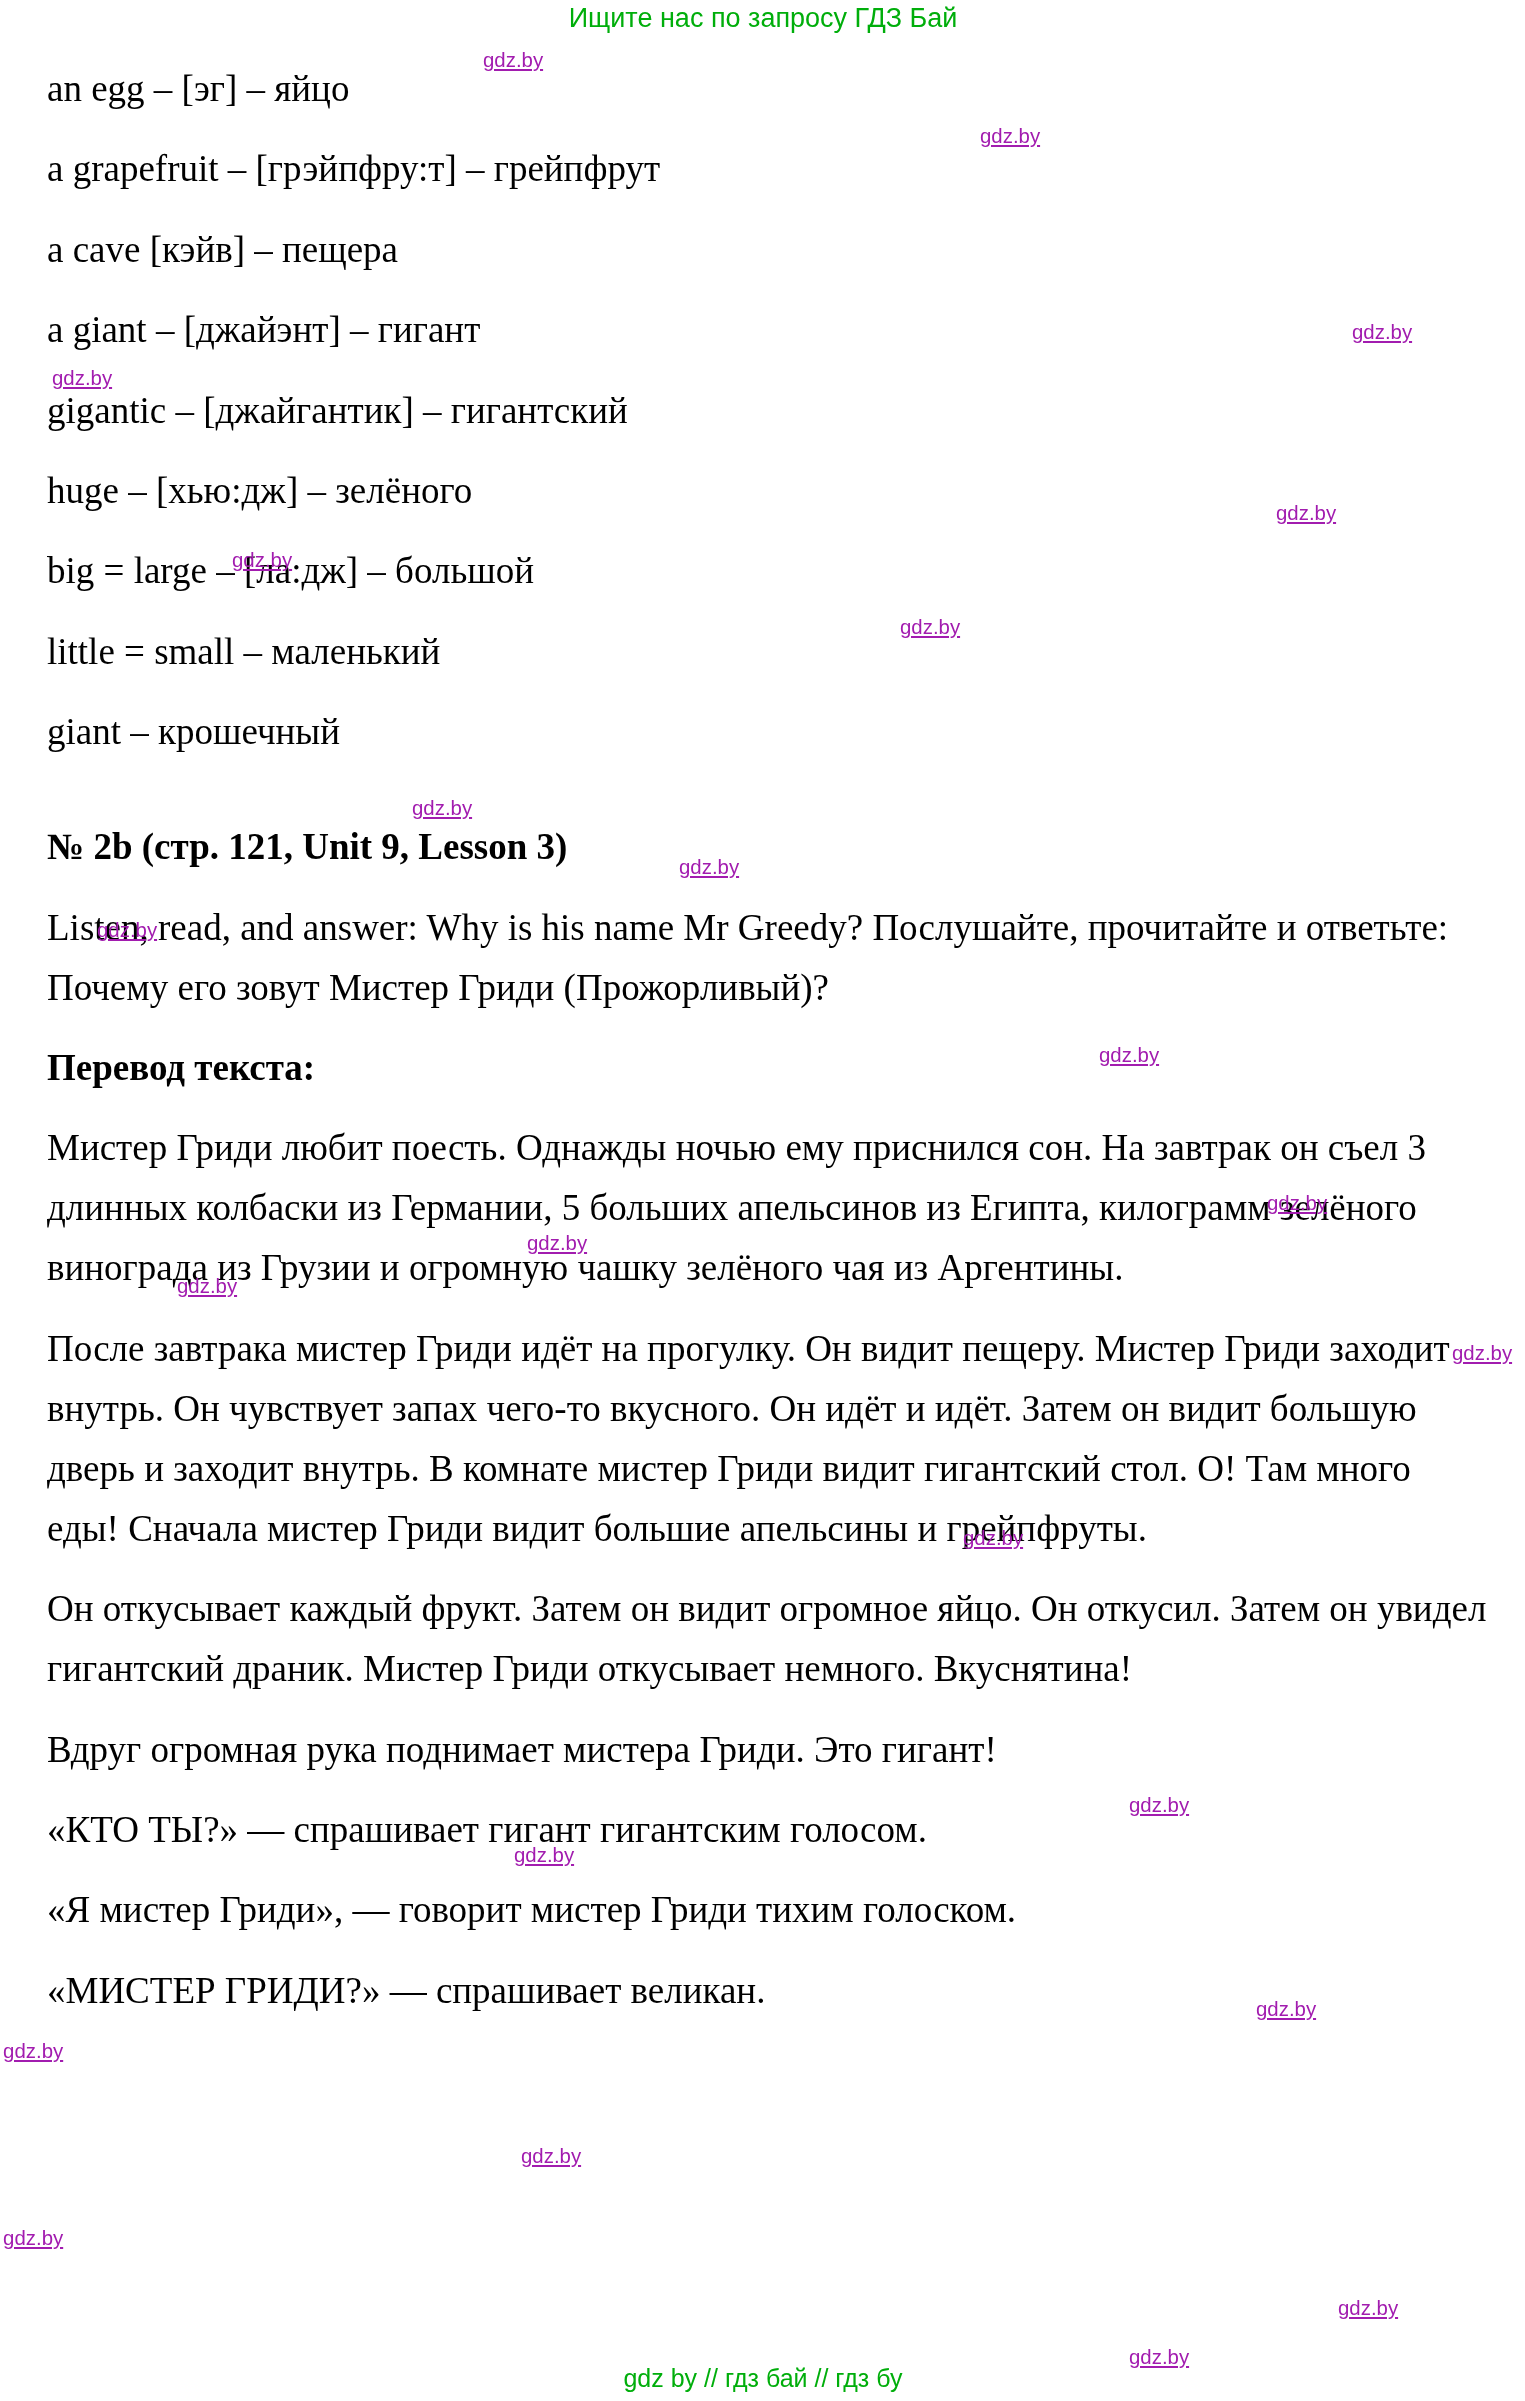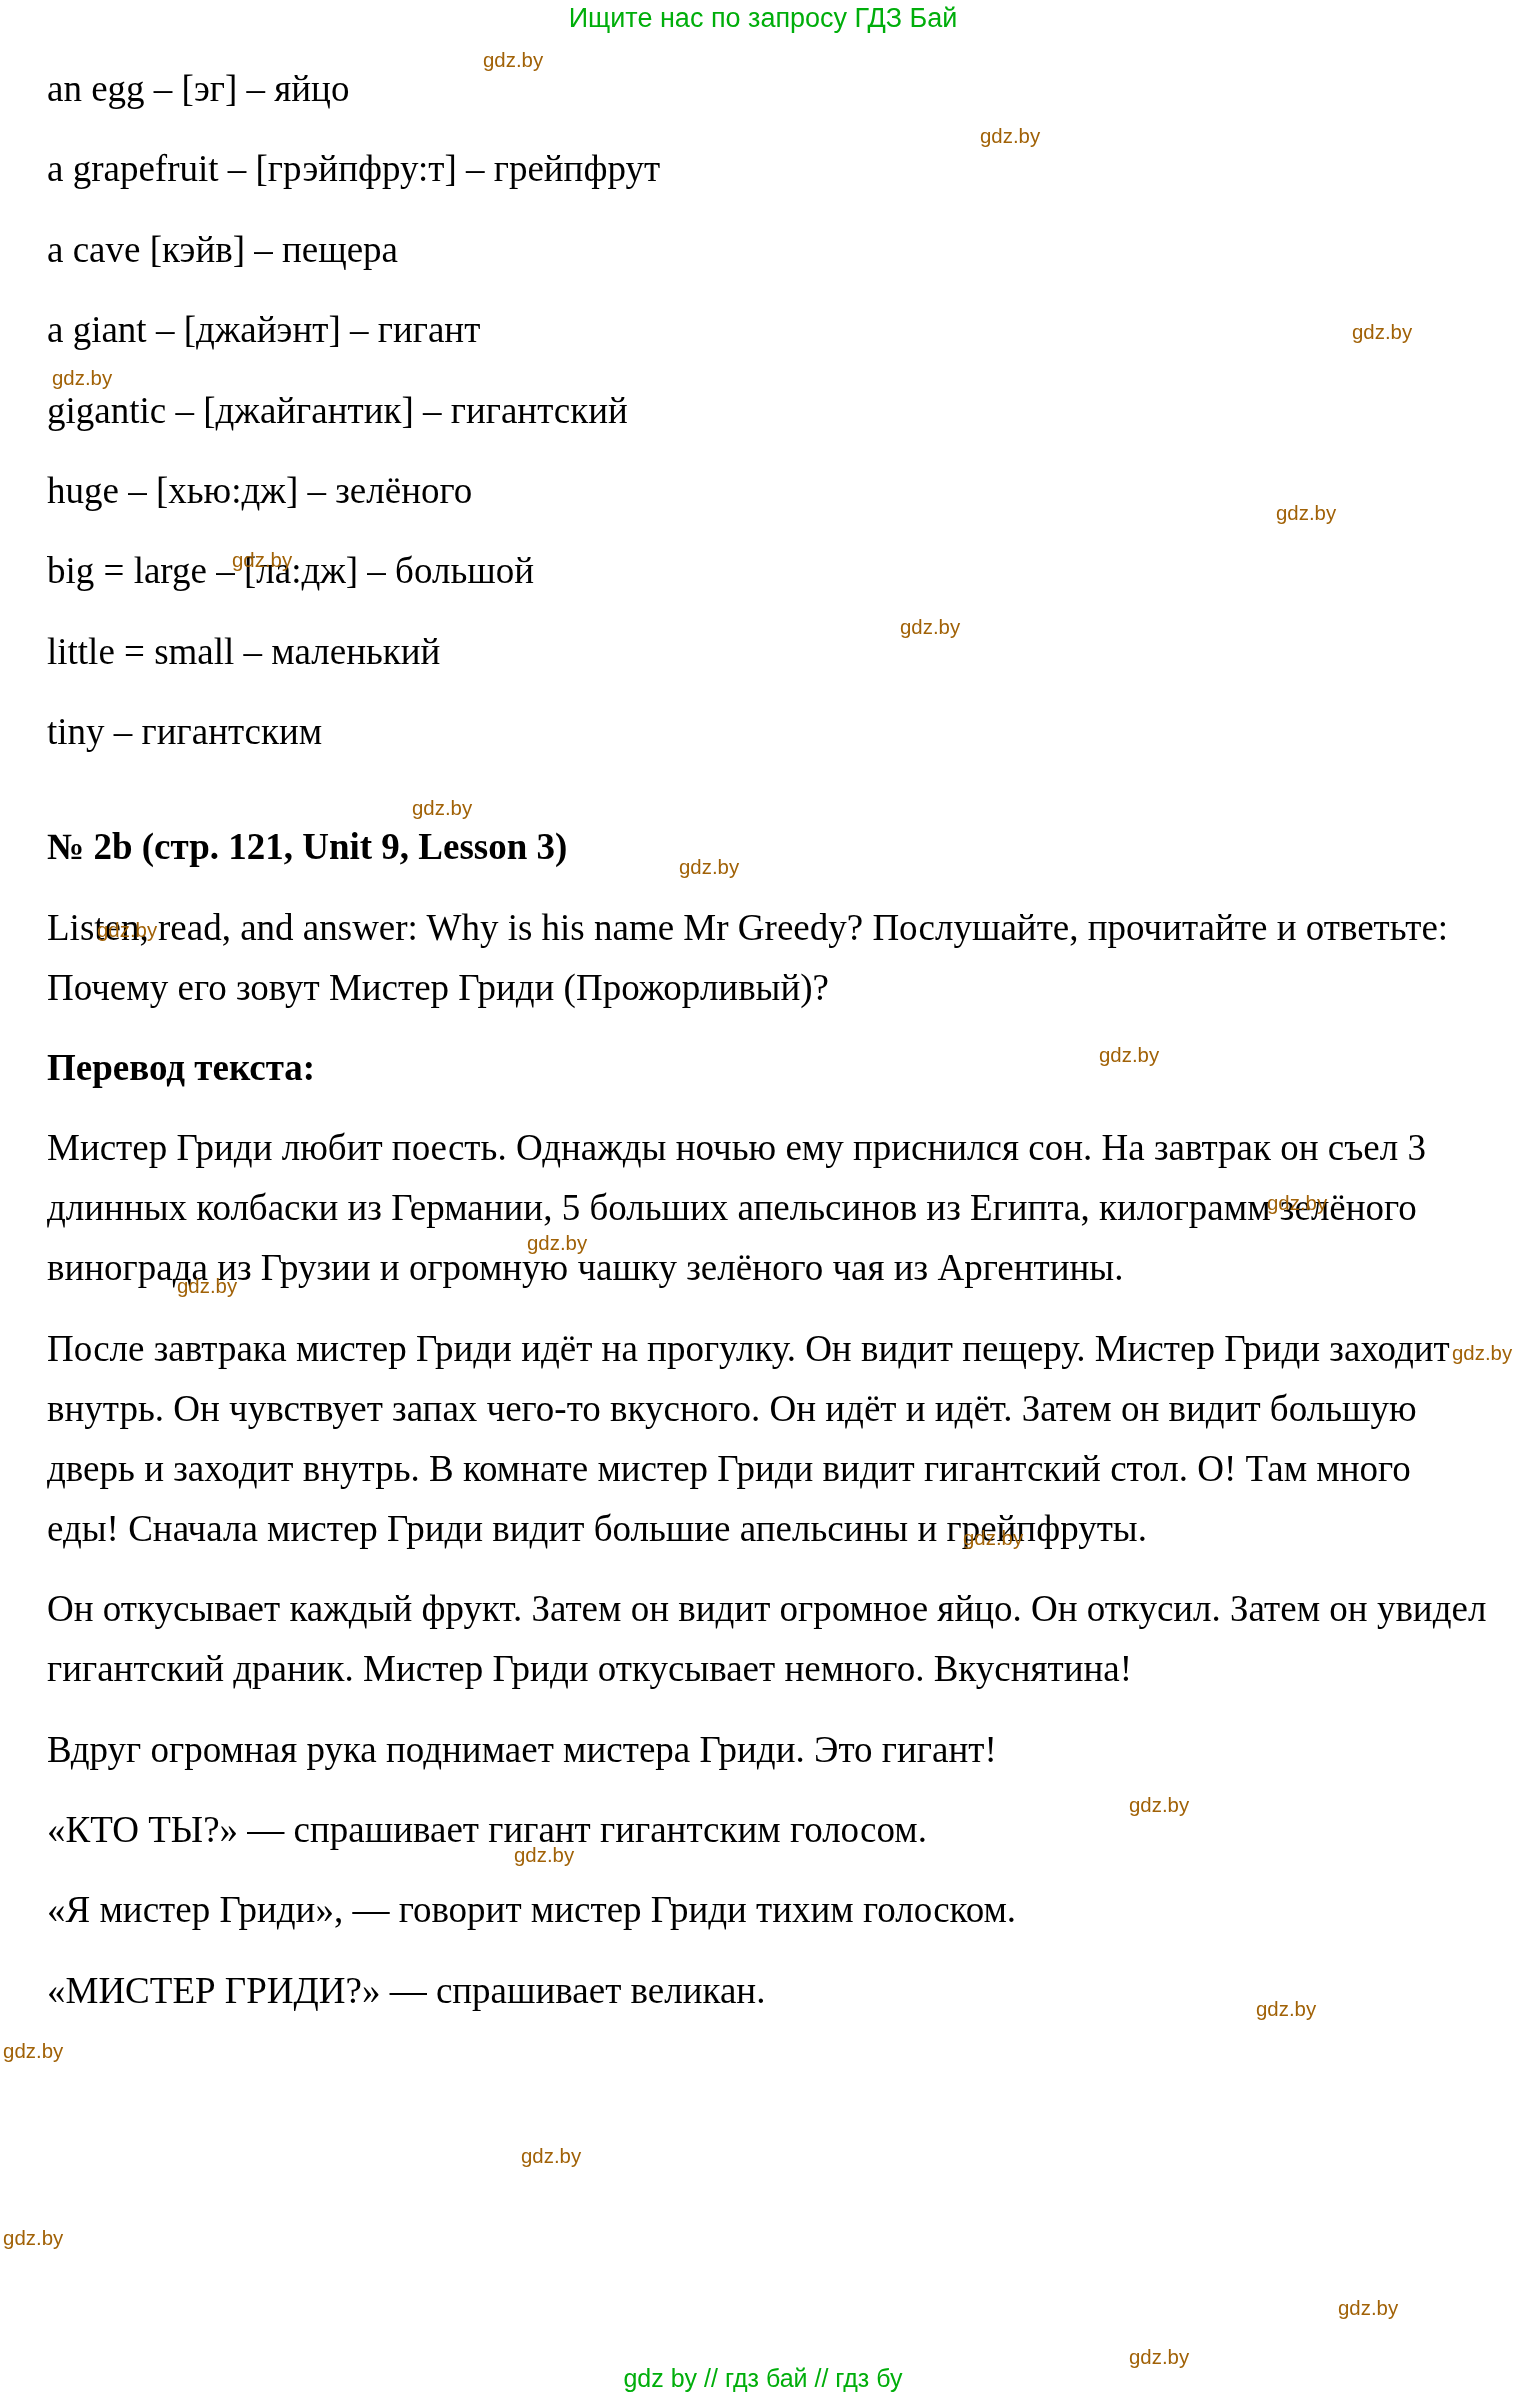--- a/index.html
+++ b/index.html
@@ -42,22 +42,23 @@
 
   .para { margin-bottom: 20.4px; }
   .label-bold { font-weight: bold; margin-bottom: 20.4px; }
 
   .watermark {
     position: absolute;
     z-index: 2;
     font-family: "Liberation Sans", sans-serif;
     font-size: 20.4px;
     line-height: 23.5px;
-    color: #a16207;
+    color: #a21caf;
     white-space: nowrap;
+    text-decoration: underline;
   }
 
   .banner-bottom {
     position: absolute;
     z-index: 1;
     left: 0;
     right: 0;
     bottom: 7.8px;
     text-align: center;
     font-family: "Liberation Sans", sans-serif;
@@ -76,21 +77,21 @@
 
     <div class="vocab">
       <div class="vocab-line">an egg – [эг] – яйцо</div>
       <div class="vocab-line">a grapefruit – [грэйпфру:т] – грейпфрут</div>
       <div class="vocab-line">a cave [кэйв] – пещера</div>
       <div class="vocab-line">a giant – [джайэнт] – гигант</div>
       <div class="vocab-line">gigantic – [джайгантик] – гигантский</div>
       <div class="vocab-line">huge – [хью:дж] – зелёного</div>
       <div class="vocab-line">big = large – [ла:дж] – большой</div>
       <div class="vocab-line">little = small – маленький</div>
-      <div class="vocab-line">tiny – гигантским</div>
+      <div class="vocab-line">giant – крошечный</div>
     </div>
 
     <div class="heading">№ 2b (стр. 121, Unit 9, Lesson 3)</div>
 
     <div class="para">Listen, read, and answer: Why is his name Mr Greedy? Послушайте, прочитайте и ответьте: Почему его зовут Мистер Гриди (Прожорливый)?</div>
 
     <div class="label-bold">Перевод текста:</div>
 
     <div class="para">Мистер Гриди любит поесть. Однажды ночью ему приснился сон. На завтрак он съел 3 длинных колбаски из Германии, 5 больших апельсинов из Египта, килограмм зелёного винограда из Грузии и огромную чашку зелёного чая из Аргентины.</div>
     <div class="para">После завтрака мистер Гриди идёт на прогулку. Он видит пещеру. Мистер Гриди заходит внутрь. Он чувствует запах чего-то вкусного. Он идёт и идёт. Затем он видит большую дверь и заходит внутрь. В комнате мистер Гриди видит гигантский стол. О! Там много еды! Сначала мистер Гриди видит большие апельсины и грейпфруты.</div>

